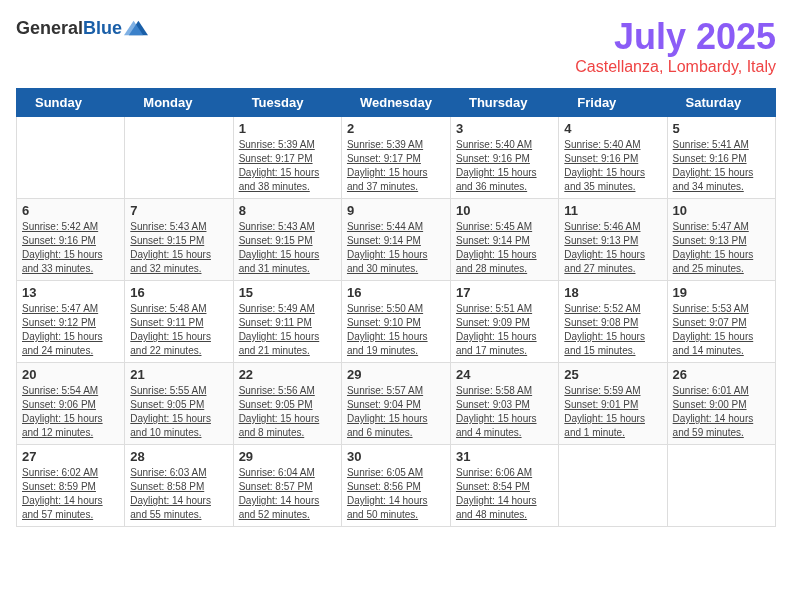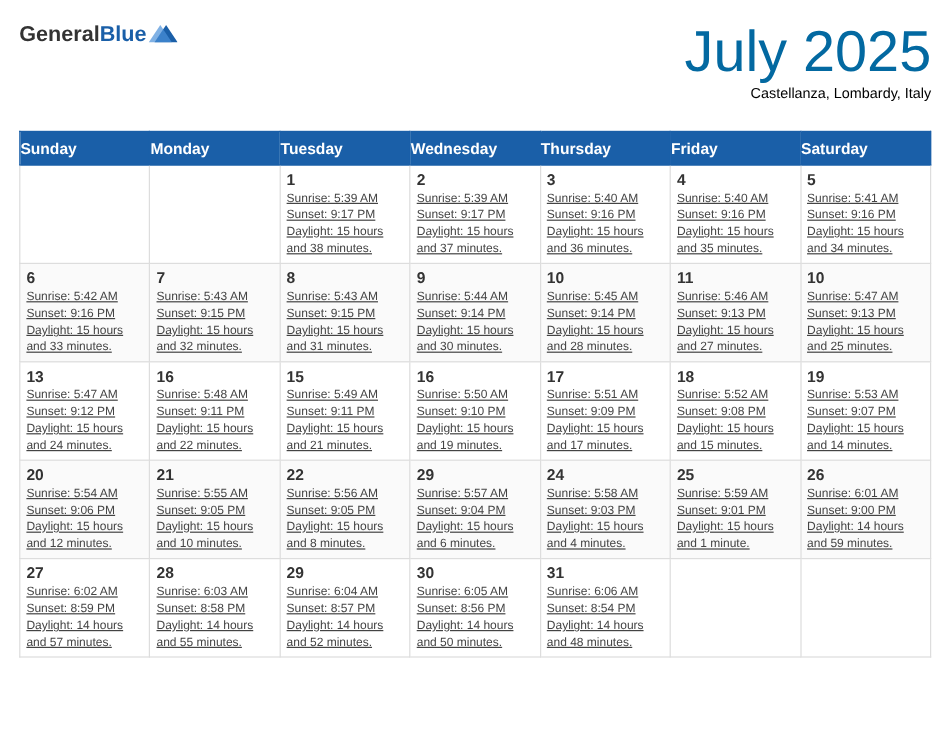--- a/index.html
+++ b/index.html
@@ -7,58 +7,58 @@
       font-family: Arial, sans-serif;
       background: #fff;
       width: 792px;
       min-height: 612px;
       padding: 16px;
     }
     .header-area {
       display: flex;
       justify-content: space-between;
       align-items: flex-start;
-      margin-bottom: 24px;
+      margin-bottom: 12px;
     }
     .logo {
       display: flex;
       align-items: center;
     }
     .logo-text-general {
       font-size: 18px;
       font-weight: bold;
       color: #333;
     }
     .logo-icon {
       width: 24px;
       height: 24px;
       margin-left: 2px;
     }
     .title-area {
       text-align: right;
     }
     .month-title {
-      font-size: 48px;
-      color: #0369a1;
-      font-weight: normal;
+      font-size: 36px;
+      color: #8b5cf6;
+      font-weight: bold;
     }
     .location-title {
-      font-size: 12px;
-      color: #000000;
+      font-size: 16px;
+      color: #ef4444;
     }
     .calendar {
       width: 100%;
       border-collapse: collapse;
       border: 1px solid #ccc;
     }
     .calendar th {
       background-color: #1a5fa8;
       color: white;
       font-size: 13px;
-      padding: 6px 0;
+      padding: 6px 18px;
       text-align: left;
       border: 1px solid #1a5fa8;
     }
     .calendar td {
       vertical-align: top;
       border: 1px solid #ddd;
       padding: 4px 5px;
       font-size: 10.5px;
       color: #333;
       min-height: 80px;

